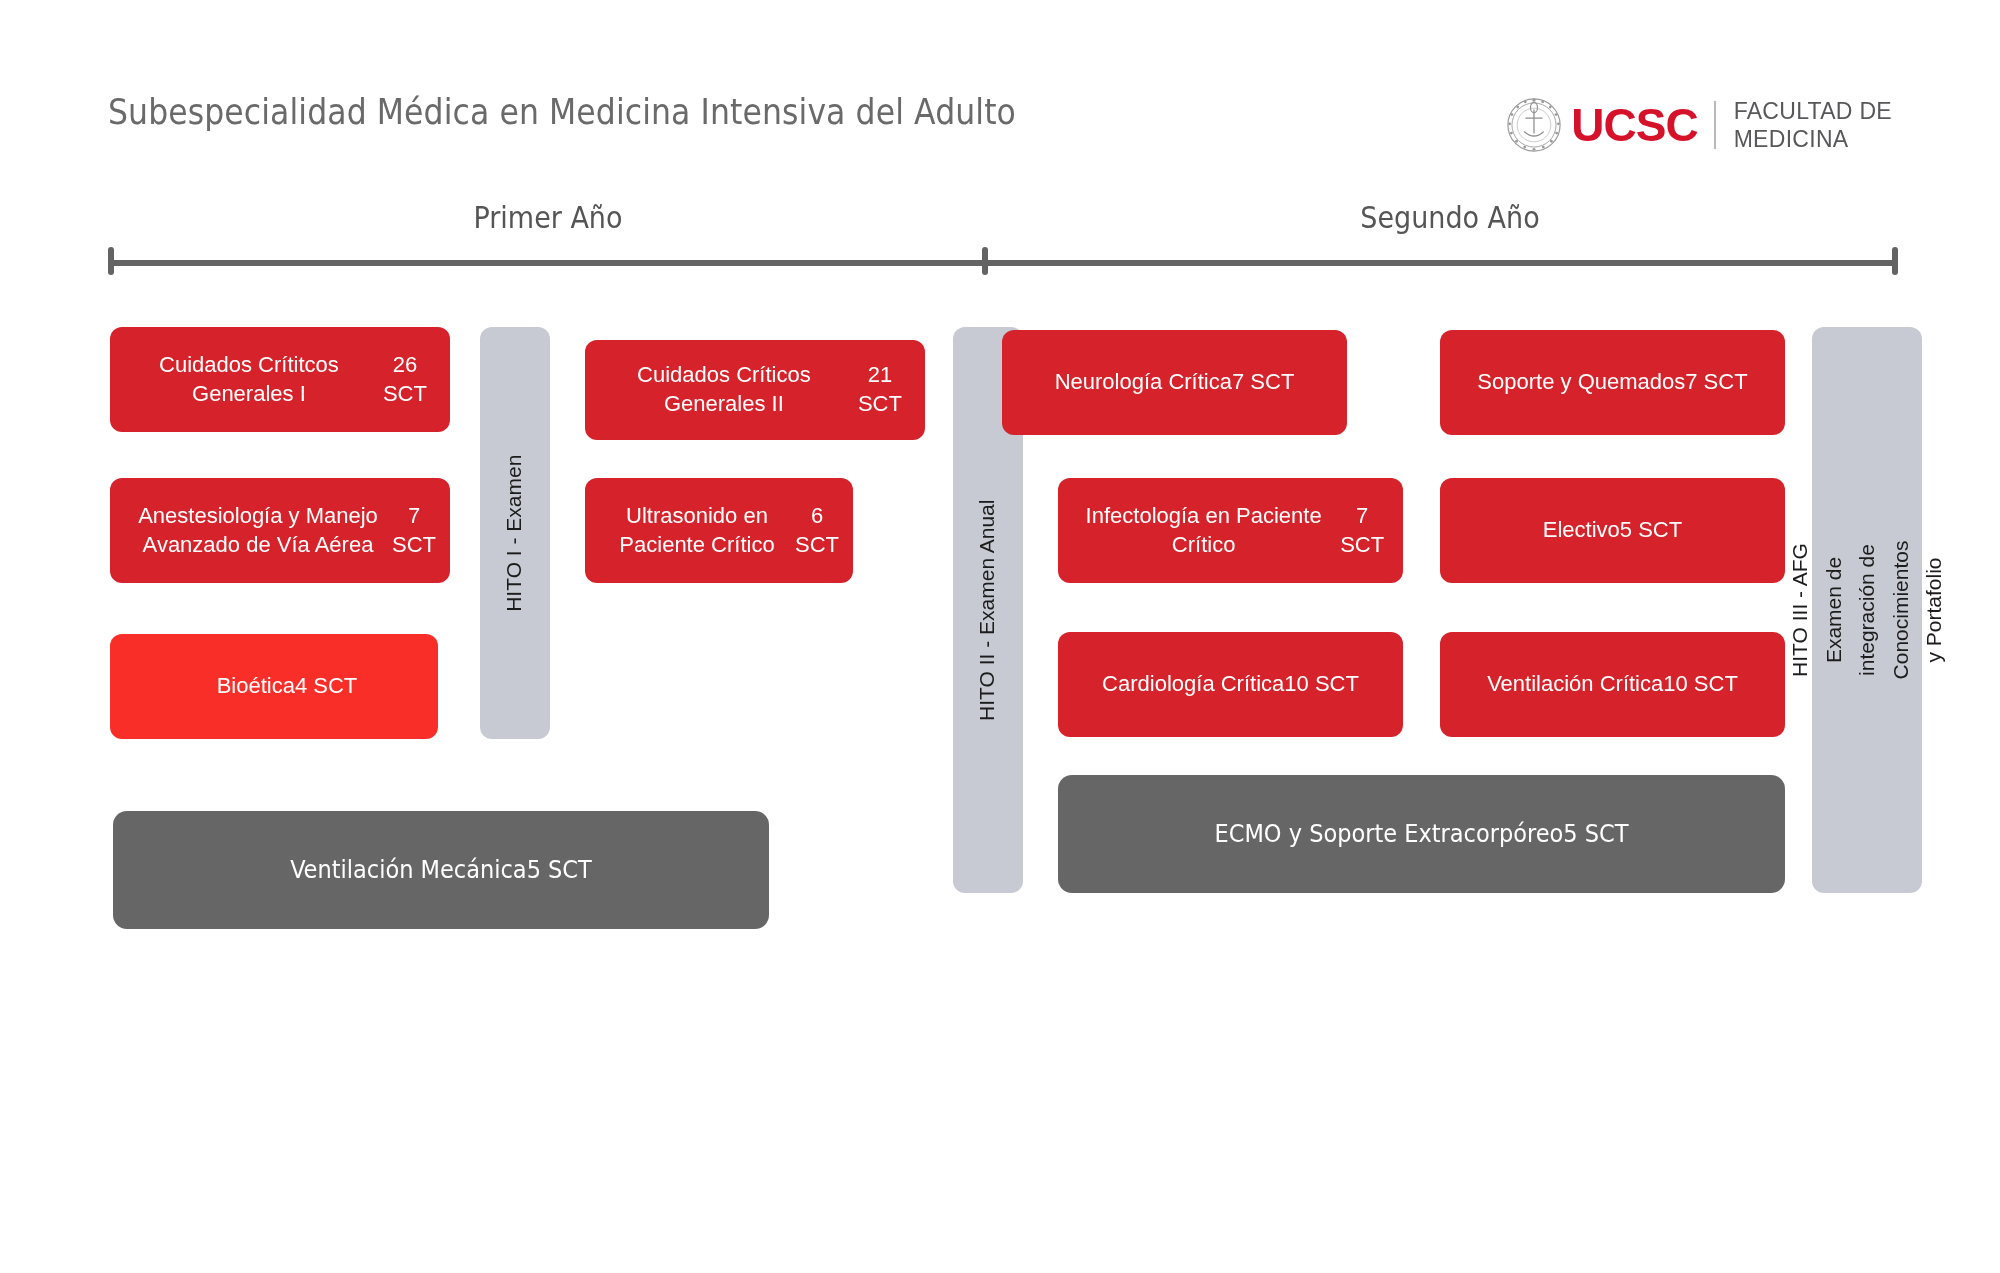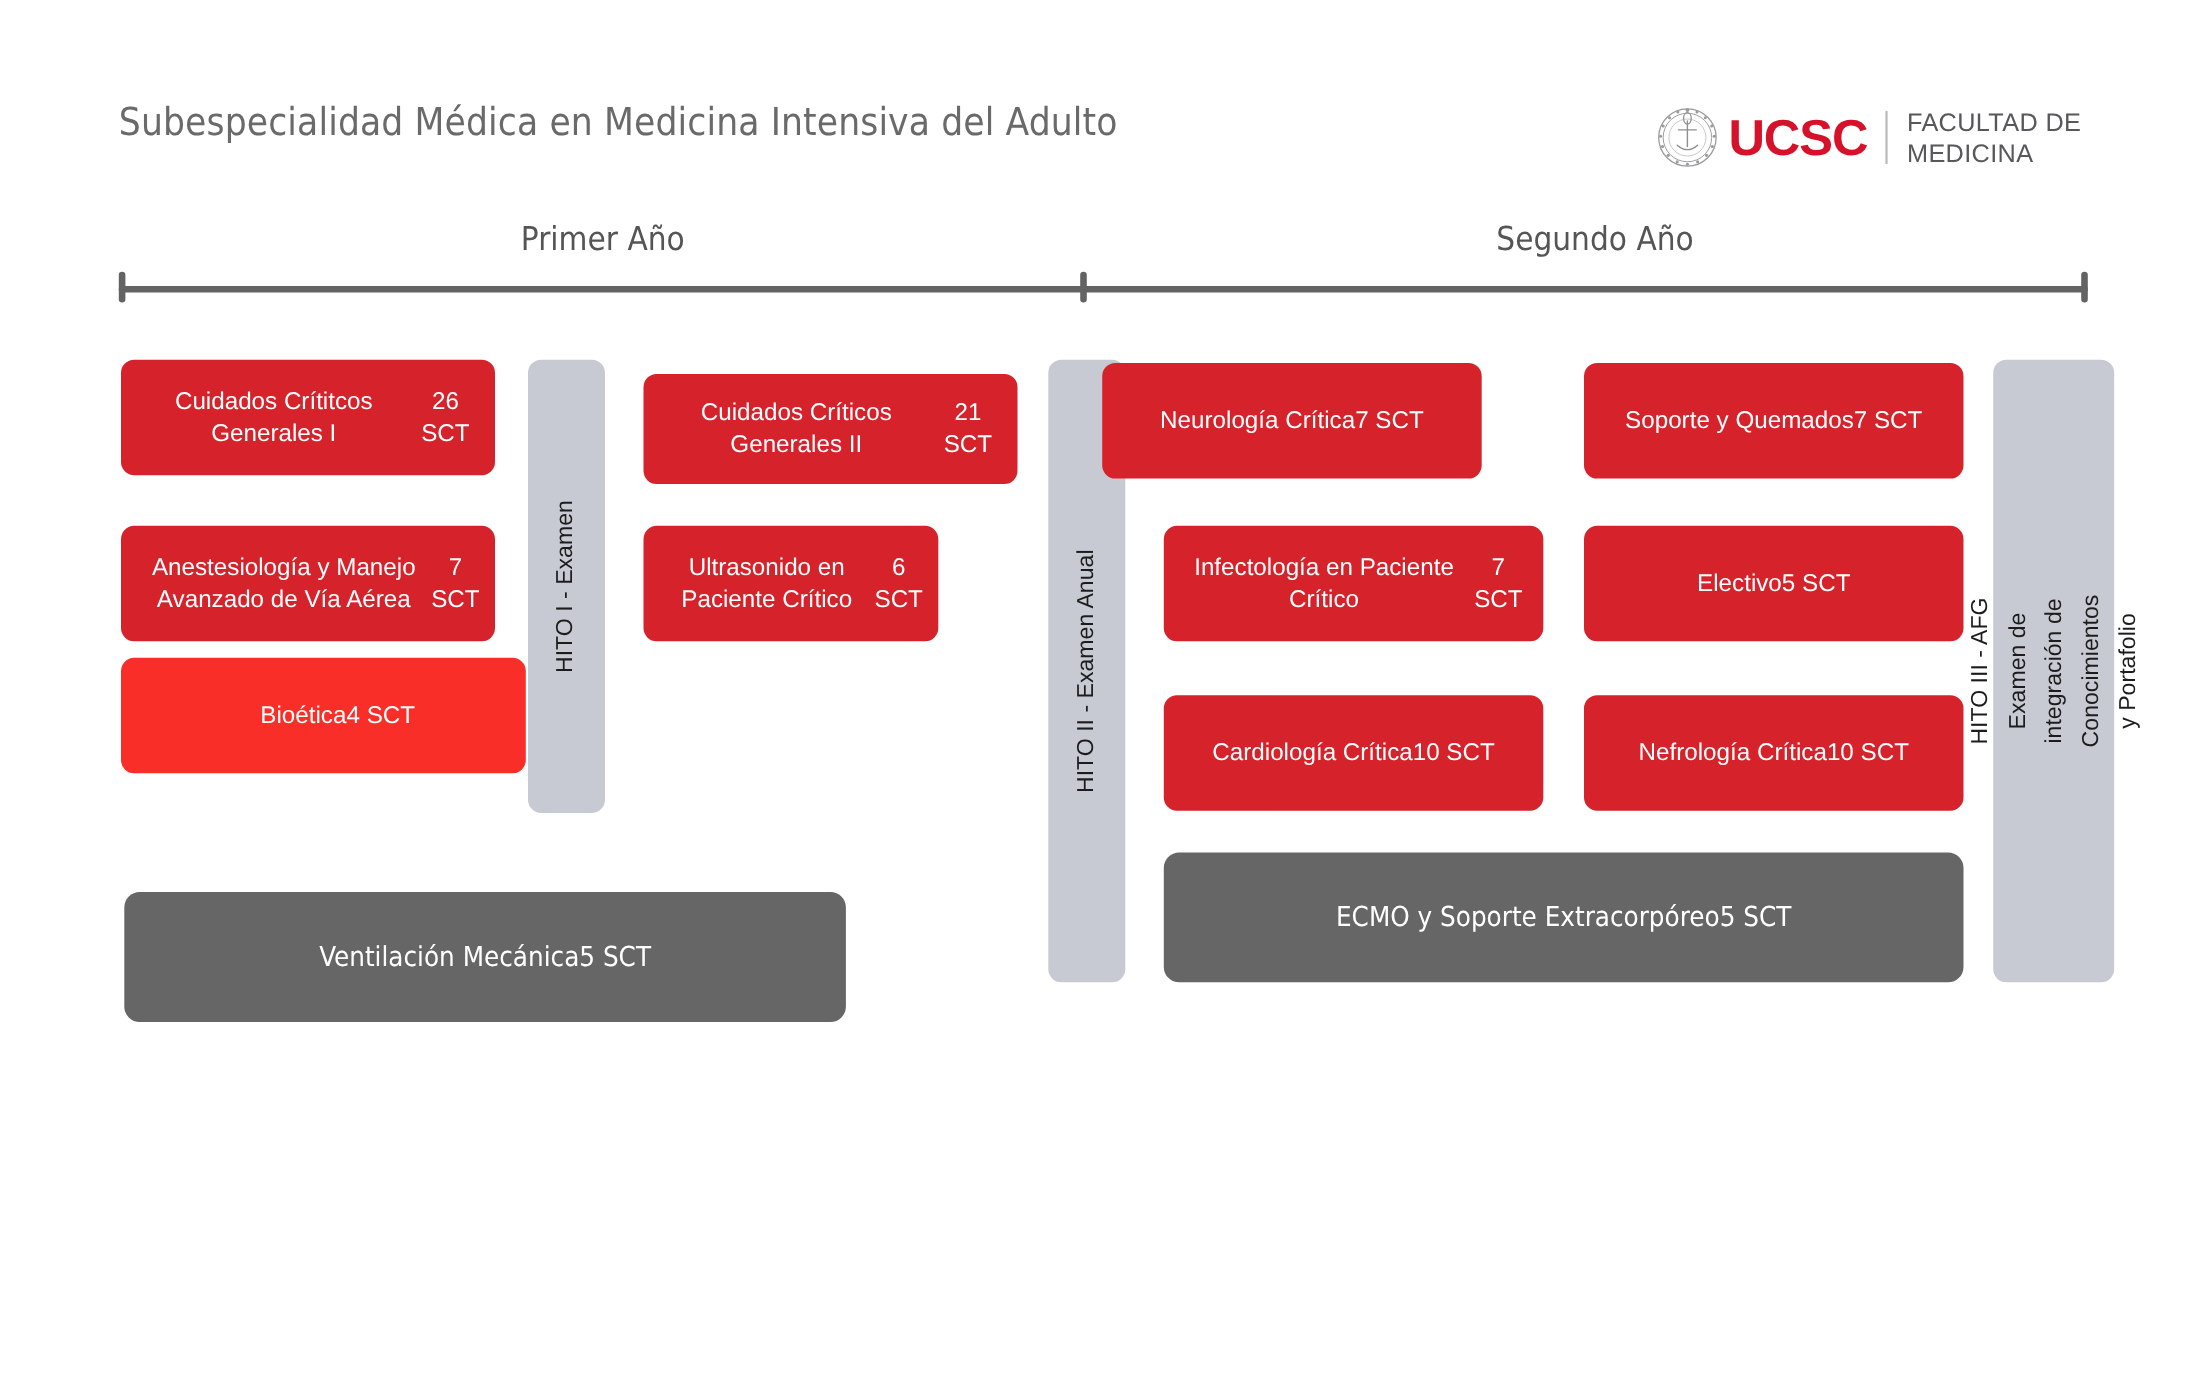--- a/index.html
+++ b/index.html
@@ -224,21 +224,21 @@
   <div class="card red" style="left:110px; top:327px; width:340px; height:105px;">
     <div class="c-name">Cuidados Crítitcos Generales I</div>
     <div class="c-sct">26 SCT</div>
   </div>
 
   <div class="card red" style="left:110px; top:478px; width:340px; height:105px;">
     <div class="c-name">Anestesiología y Manejo Avanzado de Vía Aérea</div>
     <div class="c-sct">7 SCT</div>
   </div>
 
-  <div class="card red-bright" style="left:110px; top:598px; width:368px; height:105px;padding-left:40px;">
+  <div class="card red-bright" style="left:110px; top:634px; width:328px; height:105px;padding-left:40px;">
     <div class="c-name">Bioética</div>
     <div class="c-sct">4 SCT</div>
   </div>
 
   <div class="hito" style="left:480px; top:327px; width:70px; height:412px;">
     <div class="hito-text">
       <span>HITO I - Examen</span>
     </div>
   </div>
 
@@ -282,21 +282,21 @@
     <div class="c-name">Soporte y Quemados</div>
     <div class="c-sct">7 SCT</div>
   </div>
 
   <div class="card red" style="left:1440px; top:478px; width:345px; height:105px;">
     <div class="c-name">Electivo</div>
     <div class="c-sct">5 SCT</div>
   </div>
 
   <div class="card red" style="left:1440px; top:632px; width:345px; height:105px;">
-    <div class="c-name">Nefrología Crítica</div>
+    <div class="c-name">Ventilación Crítica</div>
     <div class="c-sct">10 SCT</div>
   </div>
 
   <div class="card gray" style="left:1058px; top:775px; width:727px; height:118px;">
     <div class="c-name">ECMO y Soporte Extracorpóreo</div>
     <div class="c-sct">5 SCT</div>
   </div>
 
   <div class="hito" style="left:1812px; top:327px; width:110px; height:566px;">
     <div class="hito-text" style="white-space: normal; width: 560px; line-height: 1.6;">

